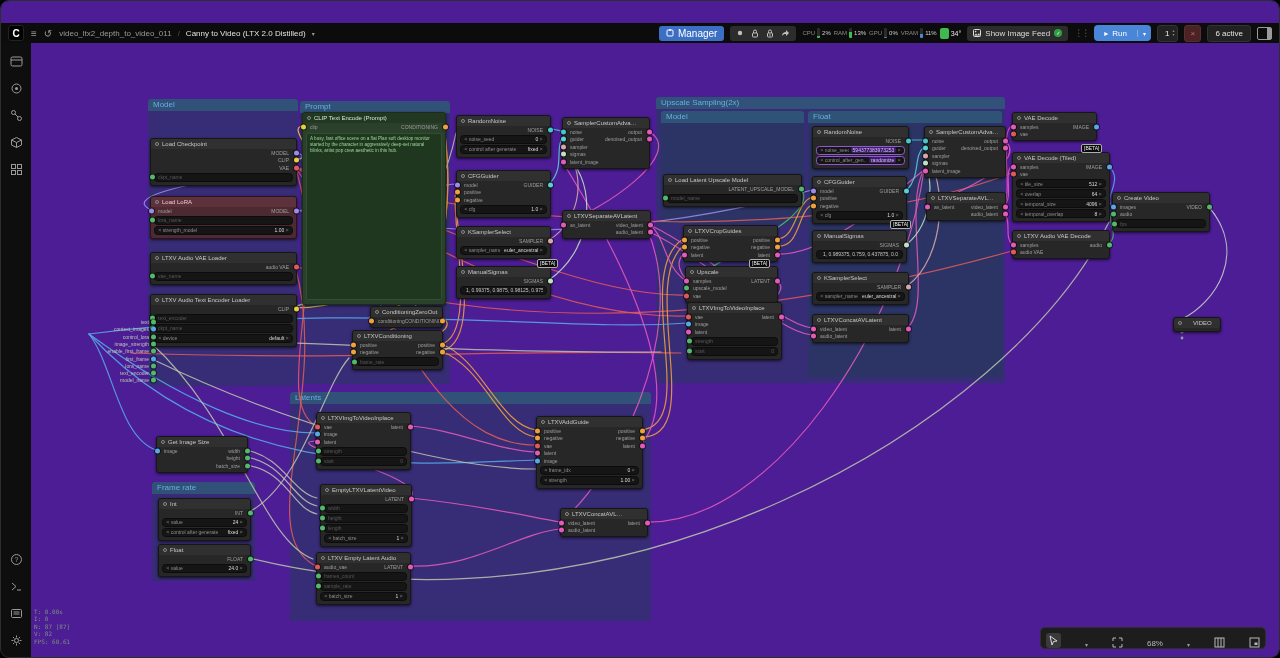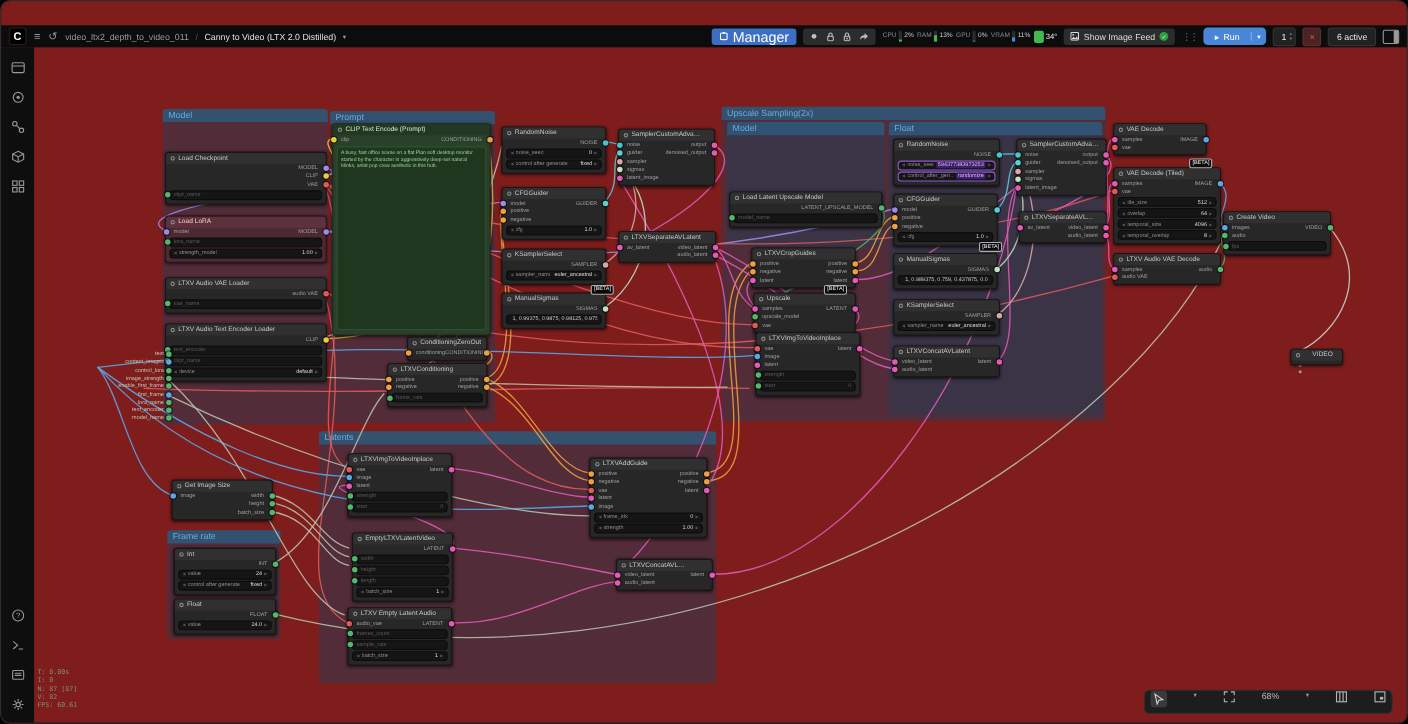--- a/index.html
+++ b/index.html
@@ -13,21 +13,21 @@
   .newtab{display:flex;align-items:center;padding:0 9px;color:#9a9a9a;font-size:11px;}
   
   .menubar{position:absolute;left:0;top:22px;right:0;height:20px;background:#0c0c0c;display:flex;align-items:center;padding:0 7px;gap:7px;z-index:40;}
   .logo{width:14px;height:14px;border-radius:3px;background:#000;border:1px solid #222;color:#fff;font-weight:bold;font-size:10px;display:flex;align-items:center;justify-content:center;}
   .mb-icon{color:#9a9a9a;font-size:10px;display:flex;align-items:center;}
   .crumb{font-size:8px;color:#9a9a9a;display:flex;align-items:center;gap:6px;white-space:nowrap;}
   .crumb .sep{color:#555;}
   .crumb .cur{color:#e0e0e0;}
   .chev{font-size:6px;color:#9a9a9a;}
   .mb-right{margin-left:auto;display:flex;align-items:center;gap:6px;}
-  .btn-manager{background:#3c6fc4;color:#fff;font-size:13px;height:15px;border-radius:3px;display:flex;align-items:center;gap:4px;padding:0 7px;}
+  .btn-manager{background:#3c6fc4;color:#fff;font-size:10px;height:15px;border-radius:3px;display:flex;align-items:center;gap:4px;padding:0 7px;}
   .icon-pill{background:#2c2c2c;height:15px;border-radius:3px;display:flex;align-items:center;gap:7px;padding:0 6px;color:#c0c0c0;}
   .stats{display:flex;align-items:center;gap:3px;font-size:6px;color:#8a8a8a;}
   .stat{display:flex;align-items:center;gap:2px;}
   .vbar{width:3px;height:10px;background:#2c2c2c;border-radius:1px;position:relative;overflow:hidden;}
   .vbar i{position:absolute;bottom:0;left:0;right:0;}
   .pct{color:#cfcfcf;}
   .tempbox{width:9px;height:11px;border-radius:2px;background:#3fb950;}
   .temp{font-size:7px;color:#e8e8e8;}
   .btn-feed{background:#2c2c2c;color:#dcdcdc;font-size:8px;height:15px;border-radius:3px;display:flex;align-items:center;gap:4px;padding:0 6px;}
   .toggle-on{width:8px;height:8px;border-radius:50%;background:#2ea043;color:#fff;font-size:5px;display:flex;align-items:center;justify-content:center;}
@@ -40,21 +40,21 @@
   .btn-x{width:15px;height:15px;background:#4a2324;border:1px solid #5d2c2d;border-radius:3px;color:#d96363;font-size:8px;display:flex;align-items:center;justify-content:center;}
   .active-pill{background:#222;border:1px solid #333;border-radius:3px;height:15px;display:flex;align-items:center;color:#e3e3e3;font-size:8px;padding:0 7px;}
   .panel-toggle{width:13px;height:11px;border:1px solid #9a9a9a;border-radius:2px;position:relative;}
   .panel-toggle i{position:absolute;right:0;top:0;bottom:0;width:4px;background:#9a9a9a;}
   
   .sidebar{position:absolute;left:0;top:42px;bottom:0;width:30px;background:#0e0e0e;z-index:40;display:flex;flex-direction:column;align-items:center;padding:12px 0 10px;gap:14px;}
   .sb-icon{width:13px;height:13px;color:#9a9a9a;}
   .sb-icon svg{width:13px;height:13px;display:block;}
   .sb-spacer{flex:1;}
   
-  .canvas{position:absolute;inset:0;background:#7f1d1d;}
+  .canvas{position:absolute;inset:0;background:#4c1d95;}
   .group{position:absolute;background:rgba(34,61,85,.48);border-radius:3px;z-index:1;}
   .group .gt{height:12px;line-height:12px;background:rgba(48,88,122,.85);color:#66aede;font-size:8px;padding:0 5px;border-radius:3px 3px 0 0;white-space:nowrap;overflow:hidden;}
   .wires{position:absolute;inset:0;z-index:2;pointer-events:none;}
   .node{position:absolute;z-index:3;background:#272727;border:1px solid #161616;border-radius:3px;box-shadow:0 1px 3px rgba(0,0,0,.65);padding-bottom:2px;}
   .nh{height:10px;display:flex;align-items:center;gap:3px;padding:0 4px;background:#303030;border-radius:2px 2px 0 0;font-size:6px;color:#c6c6c6;white-space:nowrap;overflow:hidden;}
   .cdot{width:4px;height:4px;border-radius:50%;border:1px solid #8a8a8a;flex:none;box-sizing:border-box;}
   .srow{position:relative;height:7.5px;display:flex;align-items:center;padding:0 5px;font-size:5px;color:#9e9e9e;}
   .sdot{position:absolute;width:5px;height:5px;border-radius:50%;top:50%;transform:translateY(-50%);box-shadow:0 0 0 1px rgba(0,0,0,.5);}
   .sdot.in{left:-2.5px;} .sdot.out{right:-2.5px;}
   .sl{margin-left:2px;white-space:nowrap;} .sr{margin-left:auto;margin-right:2px;white-space:nowrap;}
@@ -73,21 +73,21 @@
   .node.green{background:#2a402a;border-color:#1a2d1a;display:flex;flex-direction:column;}
   .node.green .nh{background:#223822;color:#cfe8cf;}
   .ntext{flex:1;margin:2px 3px;background:#1e371e;border:1px solid #315031;border-radius:2px;padding:2px 3px;font-size:4.6px;line-height:1.35;color:#9fd49b;overflow:hidden;}
   .node.collapsed{padding:0;height:13px;display:flex;}
   .node.collapsed .nh{border-radius:3px;flex:1;}
   .badge{position:absolute;z-index:4;font-size:5px;color:#ededed;background:#0a0a0a;border:1px solid #aeaeae;border-radius:2px;padding:0 2px;line-height:7px;}
   .iolab{position:absolute;z-index:3;font-size:5px;color:#bcc6b2;text-align:right;width:118px;transform:translateY(-50%);white-space:nowrap;}
   .iolab .iodot{position:absolute;right:-7px;top:50%;transform:translateY(-50%);width:5px;height:5px;border-radius:50%;box-shadow:0 0 0 1px rgba(0,0,0,.5);}
   
   .perf{position:absolute;left:33px;bottom:12px;z-index:20;font-family:"DejaVu Sans Mono",monospace;font-size:6px;line-height:7.5px;color:#7e8e7e;}
-  .zoombar{position:absolute;right:13px;bottom:8px;z-index:20;background:#1d1d1d;border:1px solid #2e2e2e;border-radius:5px;height:20px;display:flex;align-items:flex-start;padding:0 5px;gap:24px;color:#b8b8b8;font-size:8px;margin-left:12px;}
+  .zoombar{position:absolute;right:13px;bottom:8px;z-index:20;background:#1d1d1d;border:1px solid #2e2e2e;border-radius:5px;height:20px;display:flex;align-items:flex-end;padding:0 5px;gap:24px;color:#b8b8b8;font-size:8px;margin-left:12px;}
   .zb-btn{display:flex;align-items:center;justify-content:center;}
   .zb-btn.sel{background:#3a3a3a;border-radius:3px;padding:2px;}
   .zb-btn svg{width:11px;height:11px;display:block;}
 </style>
 </head>
 <body>
 
 <div class="window">
 
   <div class="canvas" id="canvas">

